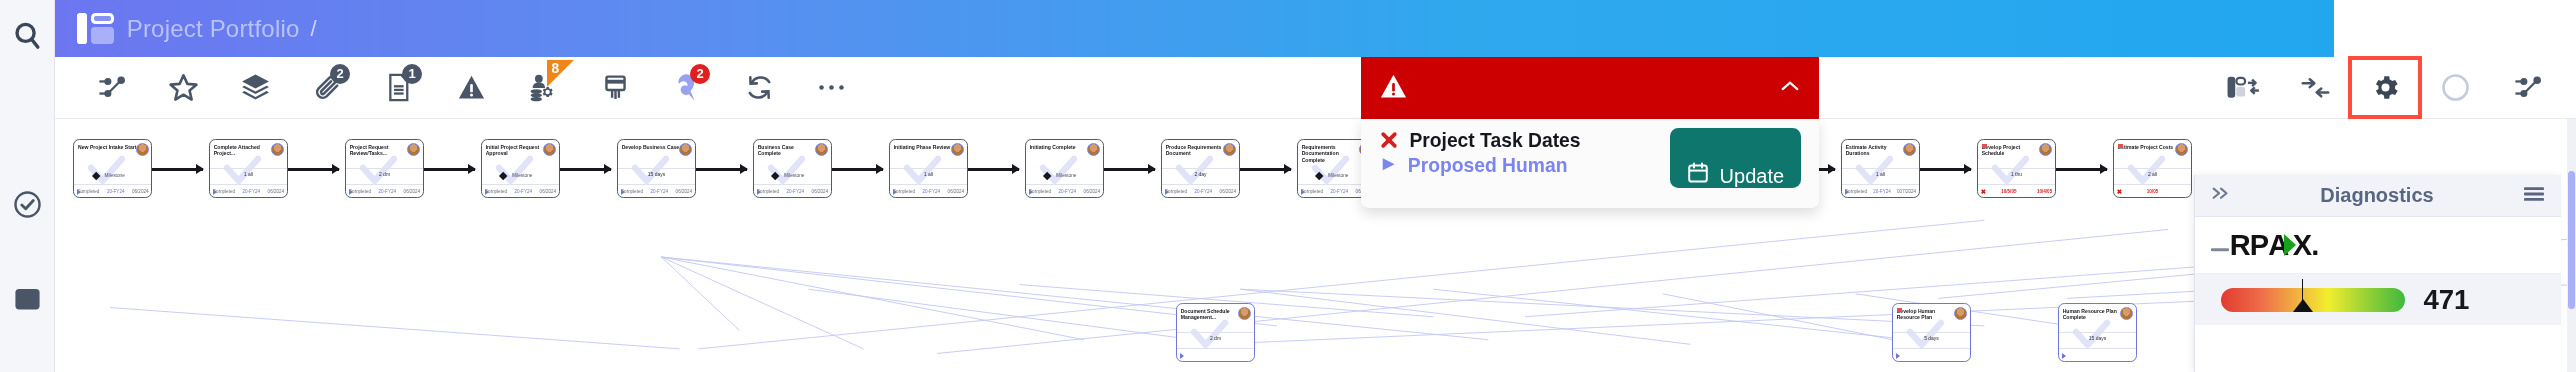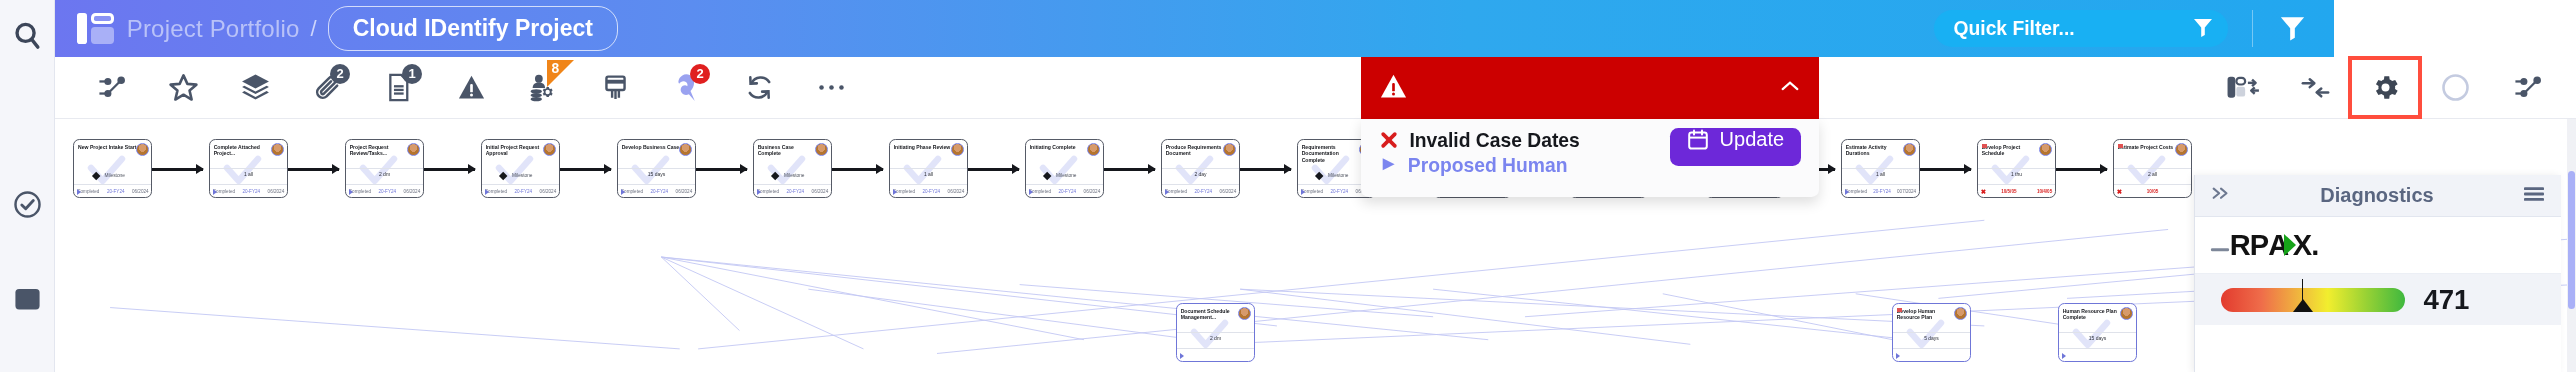--- a/index.html
+++ b/index.html
@@ -117,22 +117,22 @@
     background: #fbfbfc; width: 458px; padding: 9.2px 18.4px 20px 18.4px;
     display: flex; align-items: flex-start;
     box-shadow: 0 5.5px 13px rgba(0,0,0,.13);
     border-radius: 0 0 7.3px 7.3px;
   }
   #cpe-rows { display: flex; flex-direction: column; gap: 1.8px; padding-top: 1.8px; }
   .cpe-row { display: flex; align-items: center; gap: 10px; white-space: nowrap; }
   #cpe-invalid-label { font-size: 19.3px; font-weight: bold; color: #16181d; }
   #cpe-proposed-label { font-size: 19.3px; font-weight: bold; color: #7b85ef; cursor: pointer; }
   #cpe-update-btn {
-    margin-left: auto; background: #6d28d9; border-radius: 8.3px;
-    height: 38px; display: flex; align-items: flex-start; gap: 9.2px;
+    margin-left: auto; background: #0f766e; border-radius: 8.3px;
+    height: 60px; display: flex; align-items: flex-end; gap: 9.2px;
     padding: 0 16.5px; cursor: pointer;
   }
   #cpe-update-label { color: #ffffff; font-size: 20px; font-weight: 400; }
 
   
   #diagnostics {
     position: absolute; right: 15px; top: 175px;
     width: 367px; height: 198px;
     background: #ffffff; border-left: 0.9px solid #dfe3ec;
     box-shadow: -1.8px 0 7.3px rgba(0,0,0,.07);
@@ -294,38 +294,21 @@
   <div id="portfolio-icon">
     <div class="pf-bar"></div>
     <div class="pf-right">
       <div class="pf-top"></div>
       <div class="pf-bot"></div>
     </div>
   </div>
 
   <div id="breadcrumb-portfolio">Project Portfolio</div>
   <div id="breadcrumb-sep">/</div>
-  <div id="project-chip">Cloud IDentify Project</div>
-
-  <div id="header-right">
-    <div id="quick-filter">
-      <span id="quick-filter-text">Quick Filter...</span>
-      <span>
-        <svg width="24" height="24" viewBox="0 0 24 24" fill="#ffffff">
-          <path d="M3 4h18l-7.2 8.6V20l-3.6 2v-9.4z"></path>
-          </svg>
-      </span>
-    </div>
-    <div id="header-divider"></div>
-    <div id="filter-icon-btn">
-      <svg width="31" height="31" viewBox="0 0 24 24" fill="#ffffff">
-        <path d="M3 4h18l-7.2 8.6V20l-3.6 2v-9.4z"></path>
-        </svg>
-    </div>
-  </div>
+
 </div>
 
 <div id="toolbar">
 
   <div class="tb-btn" title="Network Diagram">
     <svg width="29" height="29" viewBox="0 0 24 24" fill="none" stroke="#4a5568" stroke-width="1.9">
       <line x1="2" y1="7" x2="9" y2="7"></line>
         <line x1="2" y1="17" x2="9" y2="17"></line>
       <line x1="9" y1="17" x2="20" y2="6"></line>
       <circle cx="9" cy="7" r="2" fill="#4a5568"></circle>
@@ -820,21 +803,21 @@
   </div>
   <div id="cpe-body">
     <div id="cpe-rows">
       <div class="cpe-row">
         <span>
           <svg width="20" height="20" viewBox="0 0 24 24" fill="none" stroke="#d81d1d" stroke-width="4.4" stroke-linecap="round">
             <line x1="5" y1="5" x2="19" y2="19"></line>
               <line x1="19" y1="5" x2="5" y2="19"></line>
             </svg>
         </span>
-        <span id="cpe-invalid-label">Invalid Case Dates</span>
+        <span id="cpe-invalid-label">Project Task Dates</span>
       </div>
       <div class="cpe-row">
         <span>
           <svg width="18.4" height="18.4" viewBox="0 0 20 20" fill="#7b85ef">
             <polygon points="4,3.5 17,10 4,16.5"></polygon>
             </svg>
         </span>
         <span id="cpe-proposed-label">Proposed Human</span>
       </div>
     </div>

